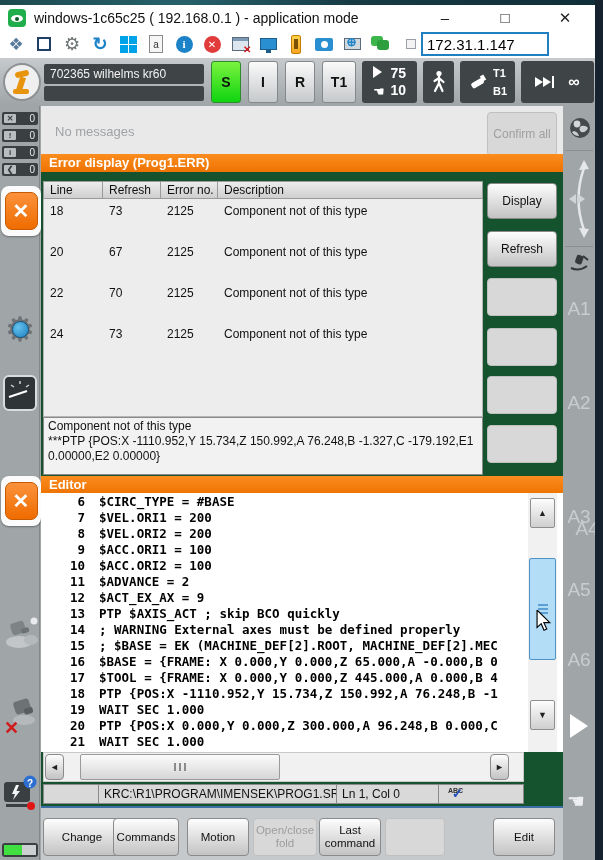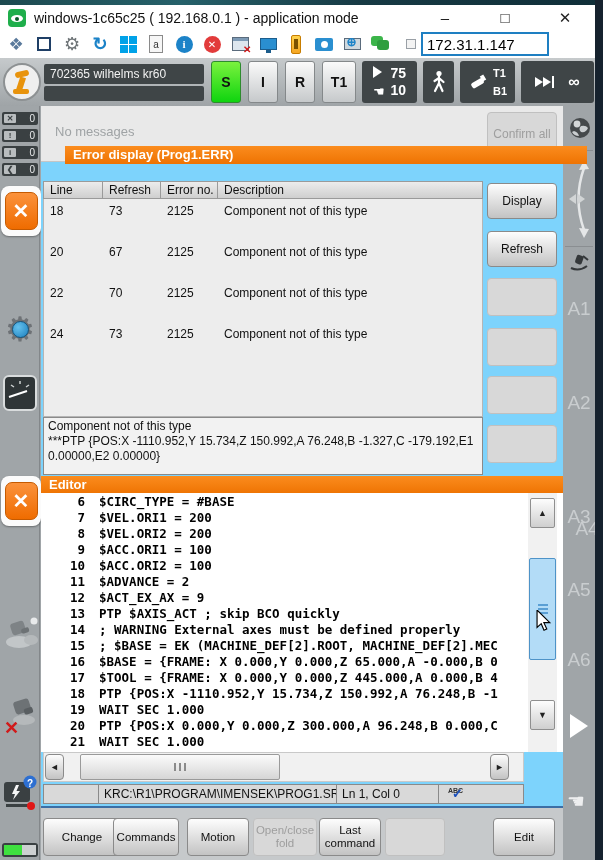--- a/index.html
+++ b/index.html
@@ -114,32 +114,32 @@
     padding:2px; display:flex; }
   .lr-meter .g { width:55%; background:#3fe03f; }
   .lr-meter .r { flex:1; background:#cdd0d1; }
   .rr-sep { position:absolute; left:2px; width:28px; height:1px; background:#8a8e91; }
   .axis-label { position:absolute; left:0; width:32px; text-align:center; color:#c9cdcf; font-size:19px; }
   .rr-play { position:absolute; left:7px; width:0; height:0; border-left:18px solid #fff;
     border-top:12px solid transparent; border-bottom:12px solid transparent; }
   .rr-hand { position:absolute; left:4px; color:#edeeef; font-size:20px; }
   .rr-globe { position:absolute; left:5px; }
   
-  .content { position:absolute; left:41px; top:106px; width:522px; height:754px; background:#7dd3fc; }
+  .content { position:absolute; left:41px; top:106px; width:522px; height:754px; background:#14532d; }
   .msg-panel { position:absolute; left:0; top:0; width:522px; height:56px; background:#e9e9e9;
     border-bottom:1px solid #c5c5c5; }
   .msg-placeholder { position:absolute; left:14px; top:18px; color:#9fa3a5; font-size:13px; }
   .btn { border:1px solid #8a8a8a; border-radius:4px; background:linear-gradient(#fdfdfd,#c3c3c3);
     font-size:12px; color:#111; display:flex; align-items:center; justify-content:center; text-align:center; }
   .btn.disabled { background:#d8d8d8; border-color:#c0c0c0; color:#9e9e9e; }
   .confirm-btn { position:absolute; left:446px; top:6px; width:70px; height:44px; }
   .ohdr { position:absolute; left:0; width:522px; height:18px;
     background:linear-gradient(#fb8c1e,#ee7302); color:#fff; font-size:13px; font-weight:bold;
     padding:1px 0 0 8px; }
-  .err-hdr { top:40px;margin-left:24px; }
+  .err-hdr { top:48px; }
   .table-head { position:absolute; left:2px; top:75px; width:440px; height:18px; display:flex;
     border:1px solid #9a9a9a; background:linear-gradient(#ececec,#cfcfcf); }
   .th { border-right:1px solid #9a9a9a; font-size:12px; color:#111; padding:1px 0 0 6px; }
   .table-body { position:absolute; left:2px; top:93px; width:440px; height:218px; background:#ededed;
     border:1px solid #b5b5b5; border-top:none; overflow:hidden; }
   .trow { display:flex; height:41px; }
   .td { font-size:12px; color:#111; padding:5px 0 0 6px; }
   .actions { position:absolute; left:446px; top:77px; width:70px; }
   .actions .btn { width:70px; height:36px; margin-bottom:11px; }
   .detail { position:absolute; left:2px; top:311px; width:440px; height:58px; background:#f2f2f2;

